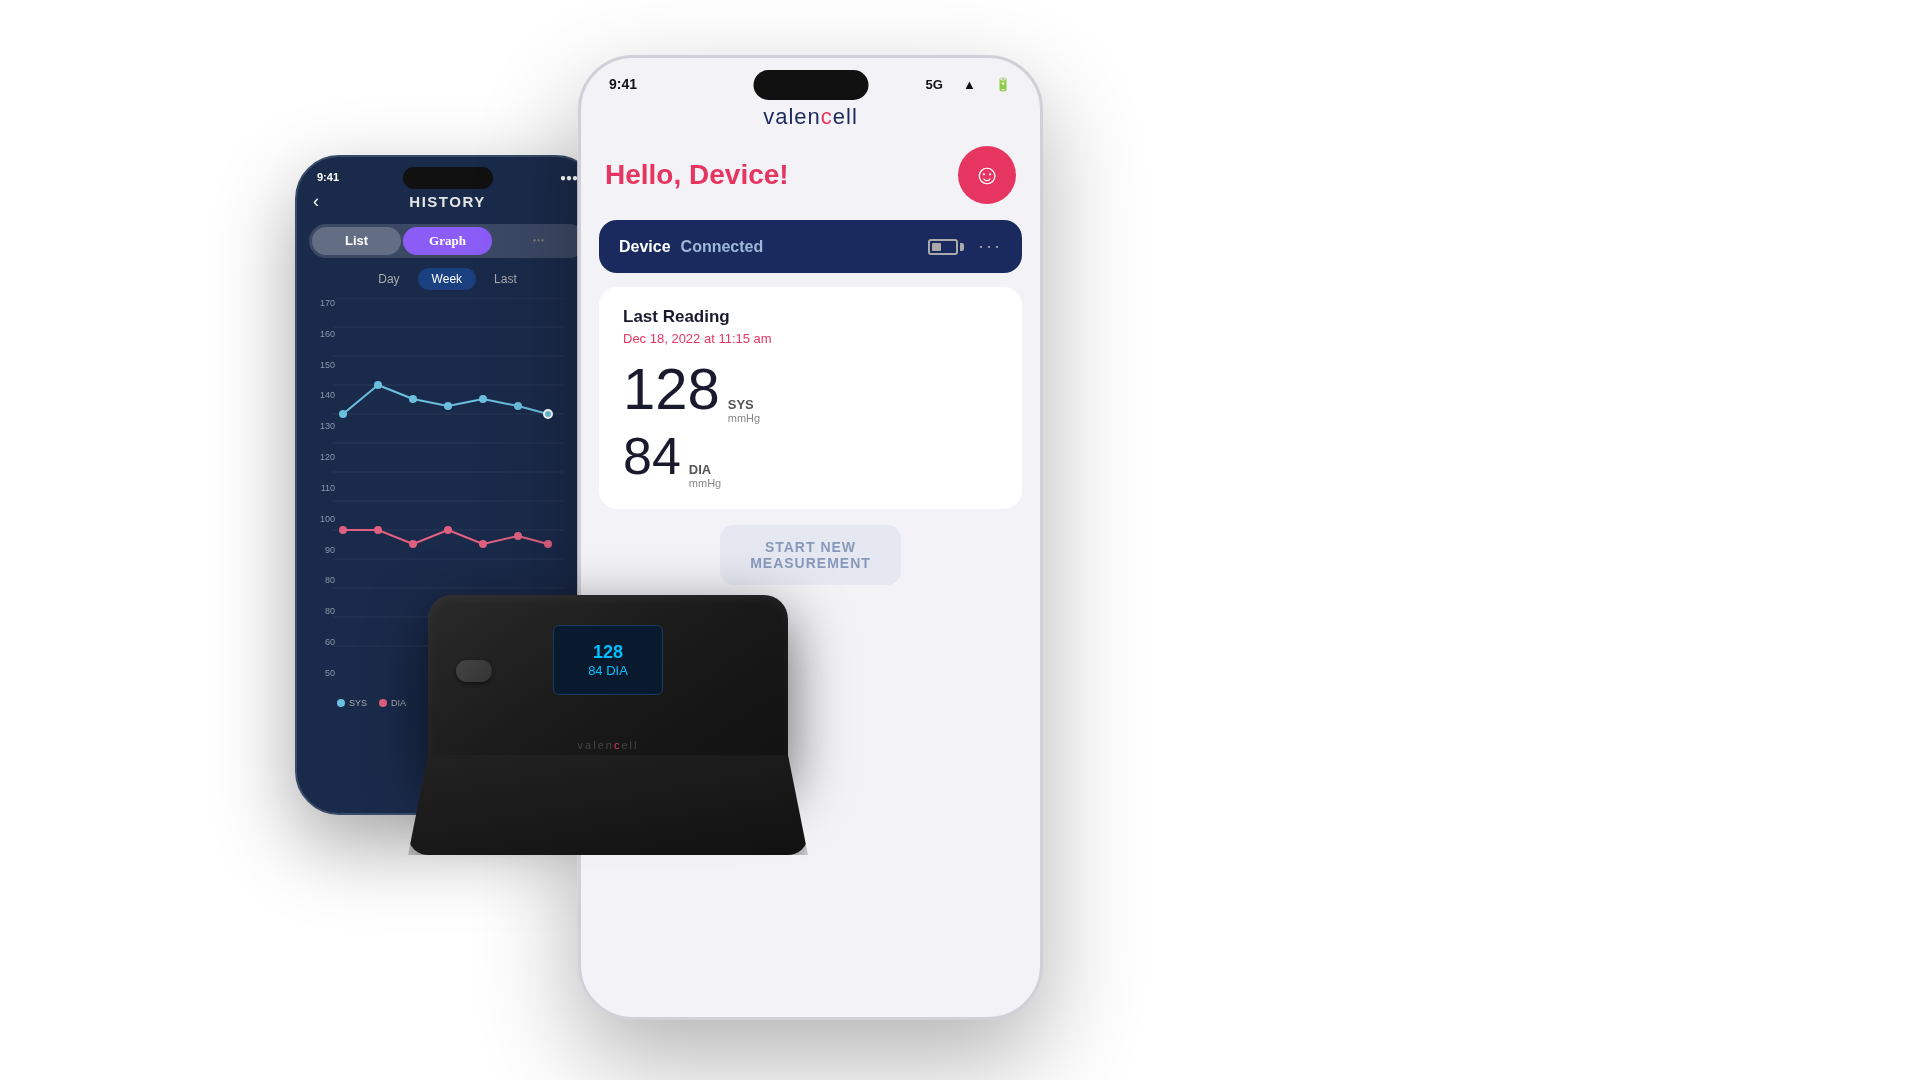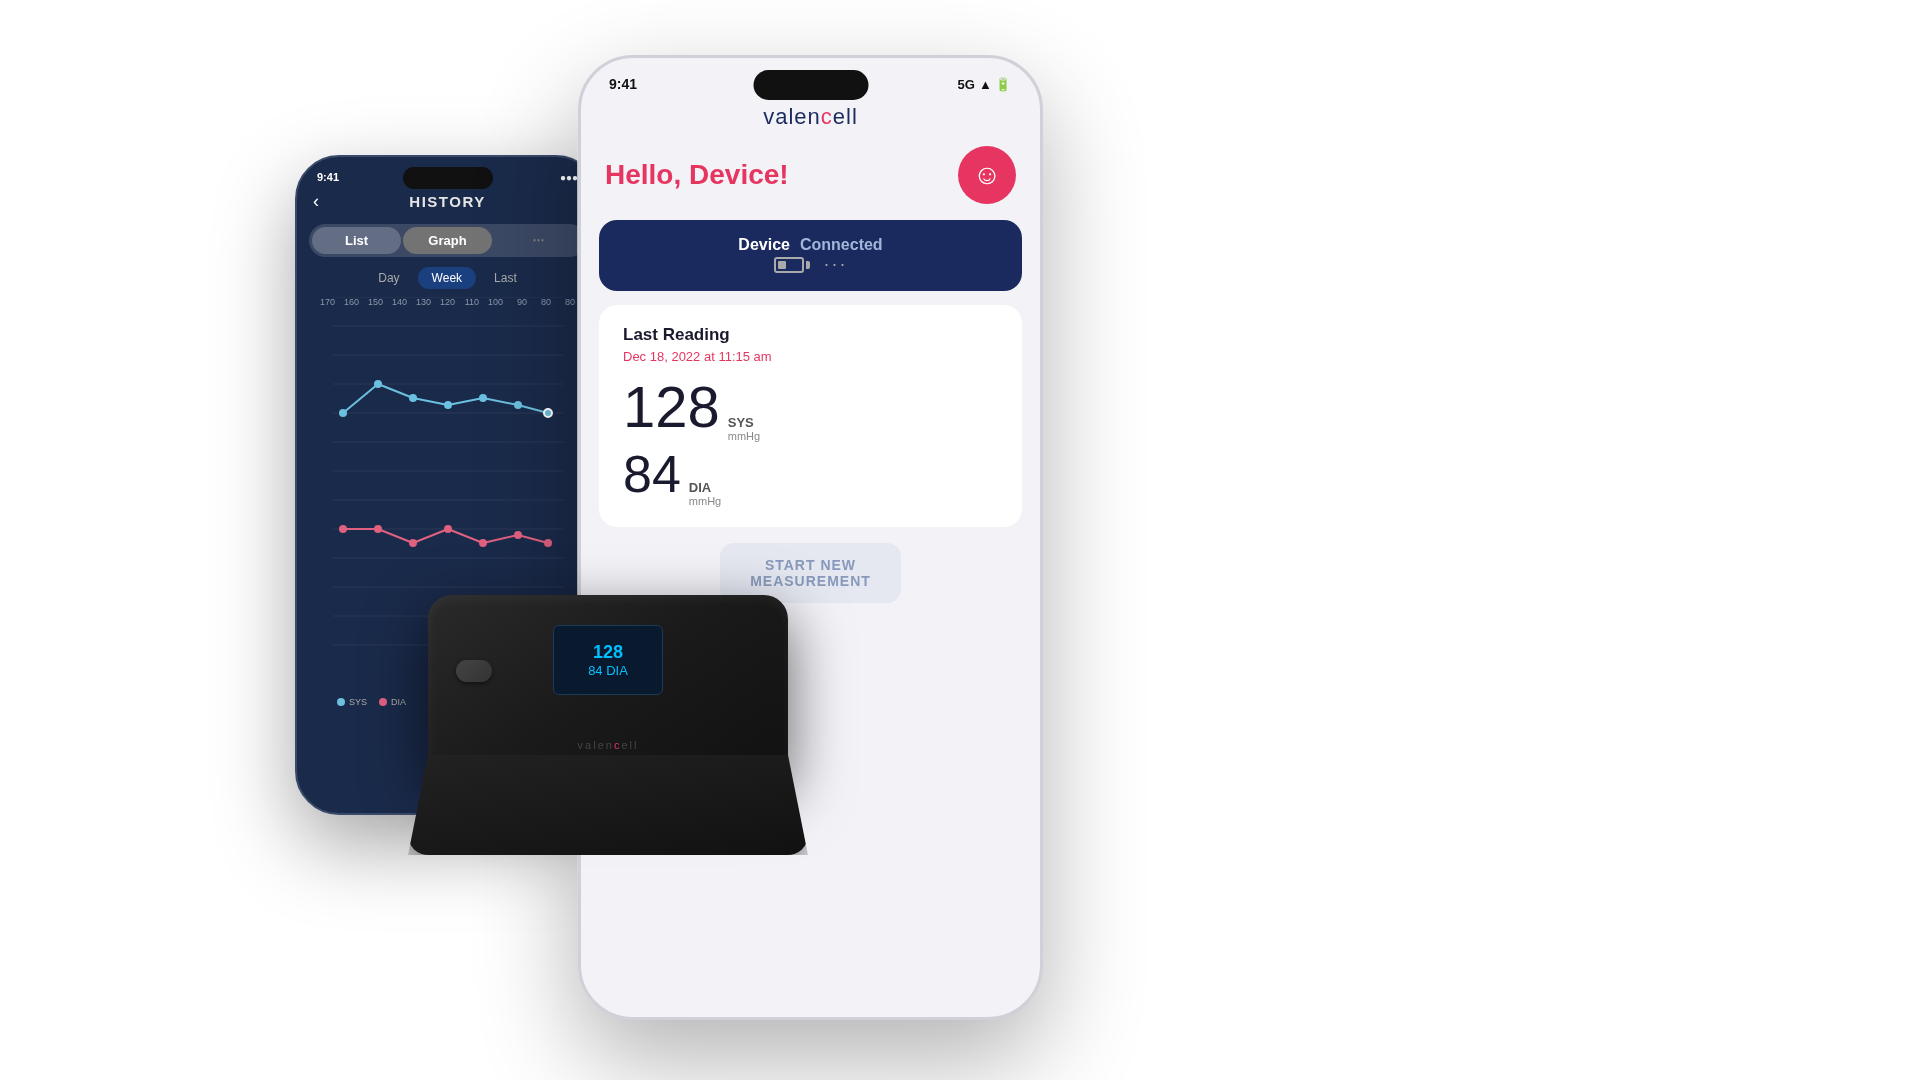--- a/index.html
+++ b/index.html
@@ -101,22 +101,23 @@
       font-weight: 600;
       color: #ccc;
     }
 
     .tab-btn.active-list {
       background: rgba(255,255,255,0.2);
       color: #fff;
     }
 
     .tab-btn.active-graph {
-      background: #737373;
+      background: #8b5cf6;
       color: #fff;
+      font-family: Liberation Serif, serif;
     }
 
     .period-bar {
       display: flex;
       margin: 0 12px 8px;
       gap: 4px;
       justify-content: center;
     }
 
     .period-btn {
@@ -138,21 +139,21 @@
       padding: 0 10px;
       position: relative;
       height: 420px;
     }
 
     .chart-labels {
       position: absolute;
       left: 10px;
       top: 0;
       display: flex;
-      flex-direction: row;
+      flex-direction: column;
       justify-content: space-between;
       height: 380px;
       padding: 0 4px;
     }
 
     .chart-label {
       font-size: 9px;
       color: #8899aa;
       text-align: right;
       width: 24px;
@@ -221,21 +222,21 @@
       align-items: center;
       padding: 18px 28px 4px;
       color: #111;
       font-size: 14px;
       font-weight: 600;
     }
 
     .status-right {
       display: flex;
       align-items: center;
-      gap: 4px;
+      gap: 20px;
       font-size: 13px;
       font-weight: 600;
     }
 
     
     .app-header {
       display: flex;
       align-items: center;
       justify-content: center;
       padding: 8px 0 10px;
@@ -283,21 +284,20 @@
 
     
     .device-card {
       margin: 0 18px 14px;
       background: #1a2a5e;
       border-radius: 18px;
       padding: 16px 20px;
       display: flex;
       align-items: center;
       justify-content: space-between;
-      flex-direction: column;
     }
 
     .device-info {
       display: flex;
       align-items: center;
       gap: 10px;
     }
 
     .device-label {
       color: #fff;

